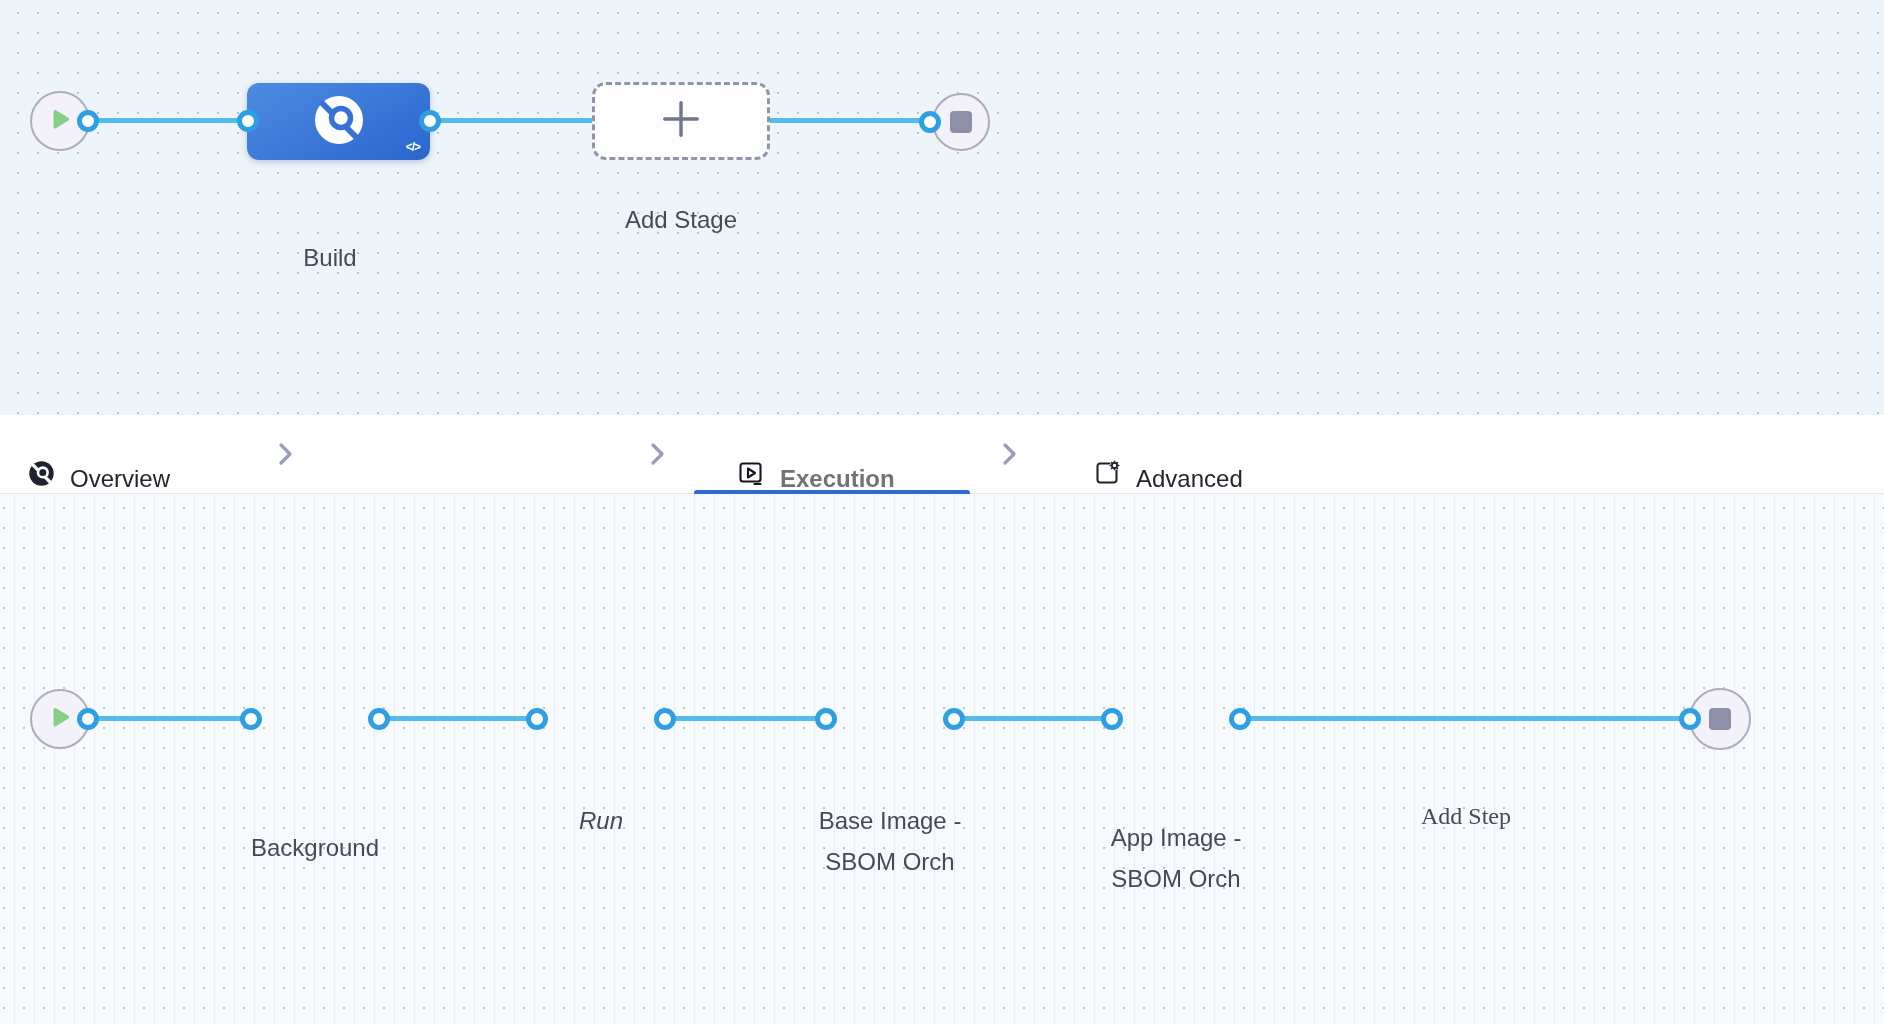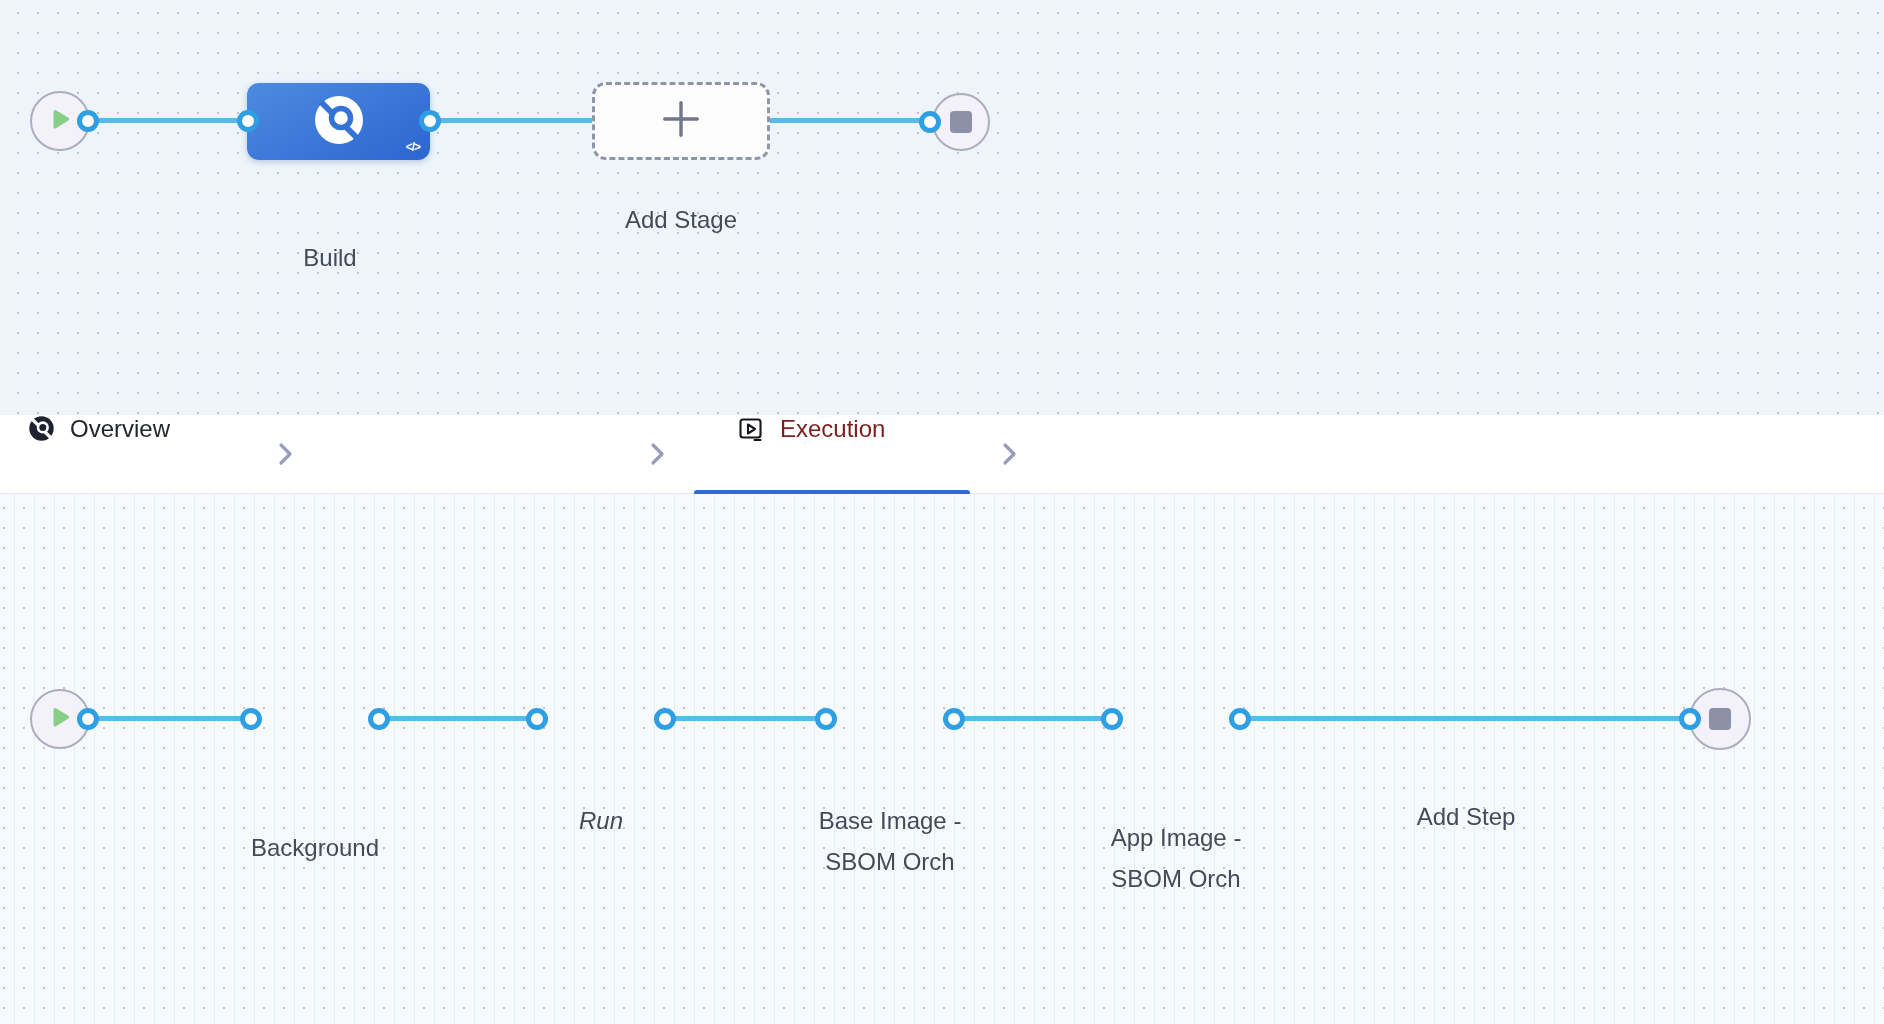--- a/index.html
+++ b/index.html
@@ -13,23 +13,23 @@
     background-size:20px 20px;background-position:8px 3px;}
   .canvas-bottom{position:absolute;left:0;top:494px;width:1884px;height:530px;
     background-color:#f6fafd;
     background-image:linear-gradient(90deg,#e4eef6 1px,transparent 1px),
                      radial-gradient(circle,#bdc3cd 1.25px,transparent 1.4px);
     background-size:20px 20px;background-position:14px 4px;}
 
   
   .tabbar{position:absolute;left:0;top:415px;width:1884px;height:79px;background:#fff;
           border-bottom:1px solid #e7e9ec;box-sizing:border-box;}
-  .tab{position:absolute;top:0;height:78px;display:flex;align-items:flex-start;gap:15px;
+  .tab{position:absolute;top:0;height:78px;display:flex;align-items:flex-end;gap:15px;
        font-size:24px;color:#23262e;cursor:pointer;}
-  .tab.active{font-weight:normal;color:#7f1d1d;}
+  .tab.active{font-weight:bold;color:#737373;}
   .tab-sep{position:absolute;top:0;height:78px;display:flex;align-items:center;}
   .tab-underline{position:absolute;left:694px;bottom:-3px;width:276px;height:6px;
                  background:#2d6ad2;border-radius:4px;}
 
   
   .line{position:absolute;height:5px;background:#57bbea;border-radius:3px;z-index:1;}
   .port{position:absolute;width:22px;height:22px;border-radius:50%;background:#fff;
         border:5px solid #2d9fe2;box-sizing:border-box;z-index:4;}
 
   
@@ -138,20 +138,39 @@
       </span>
       <span>Execution</span>
     </div>
 
     <div class="tab-sep" style="left:1001px;">
       <svg width="17" height="28" viewBox="0 0 17 28">
           <polyline points="4,5 13,14 4,23" fill="none" stroke="#989cbd" stroke-width="3.2" stroke-linecap="round" stroke-linejoin="round"></polyline>
         </svg>
     </div>
 
+    <div class="tab" style="left:1093px;">
+      <span>
+        <svg width="28" height="28" viewBox="0 0 28 28" fill="none" stroke="#20232f" stroke-width="2.1" stroke-linecap="round">
+          <path d="M16.5 4.5 H7 a2.5 2.5 0 0 0 -2.5 2.5 V21 a2.5 2.5 0 0 0 2.5 2.5 h14 a2.5 2.5 0 0 0 2.5 -2.5 V11.5"></path>
+          <circle cx="21.5" cy="6.5" r="2.6" stroke-width="1.7"></circle>
+          <g stroke-width="1.6">
+            <line x1="25.7" y1="6.5" x2="24.4" y2="6.5"></line>
+              <line x1="24.5" y1="3.5" x2="23.6" y2="4.4"></line>
+            <line x1="21.5" y1="2.3" x2="21.5" y2="3.6"></line>
+              <line x1="18.5" y1="3.5" x2="19.4" y2="4.4"></line>
+            <line x1="17.3" y1="6.5" x2="18.6" y2="6.5"></line>
+              <line x1="18.5" y1="9.5" x2="19.4" y2="8.6"></line>
+            <line x1="21.5" y1="10.7" x2="21.5" y2="9.4"></line>
+              <line x1="24.5" y1="9.5" x2="23.6" y2="8.6"></line>
+          </g>
+        </svg>
+      </span>
+      <span>Advanced</span>
+    </div>
 
     <div class="tab-underline"></div>
   </div>
 
   <div class="canvas-bottom">
 
     <div class="line" style="left:88px;top:222px;width:163px;"></div>
     <div class="line" style="left:379px;top:222px;width:158px;"></div>
     <div class="line" style="left:665px;top:222px;width:161px;"></div>
     <div class="line" style="left:954px;top:222px;width:158px;"></div>
@@ -183,16 +202,16 @@
     <div class="node-label" style="left:315px;top:296px;margin-top:37px;">Background</div>
     <div class="node-label" style="left:601px;top:306px;font-style:italic;">Run</div>
     <div class="node-label" style="left:890px;top:306px;">
       <div>Base Image -</div>
       <div>SBOM Orch</div>
     </div>
     <div class="node-label" style="left:1176px;top:306px;margin-top:17px;">
       <div>App Image -</div>
       <div>SBOM Orch</div>
     </div>
-    <div class="node-label" style="left:1466px;top:302px;">Add Step</div>
+    <div class="node-label" style="left:1466px;top:302px;font-family:Liberation Serif, serif;">Add Step</div>
   </div>
 
 </div>
 
 </body></html>

